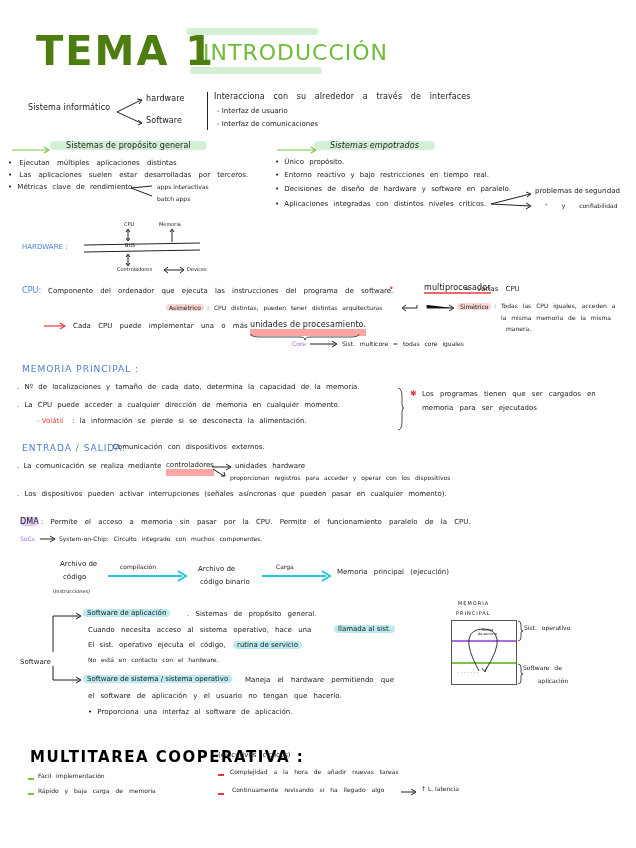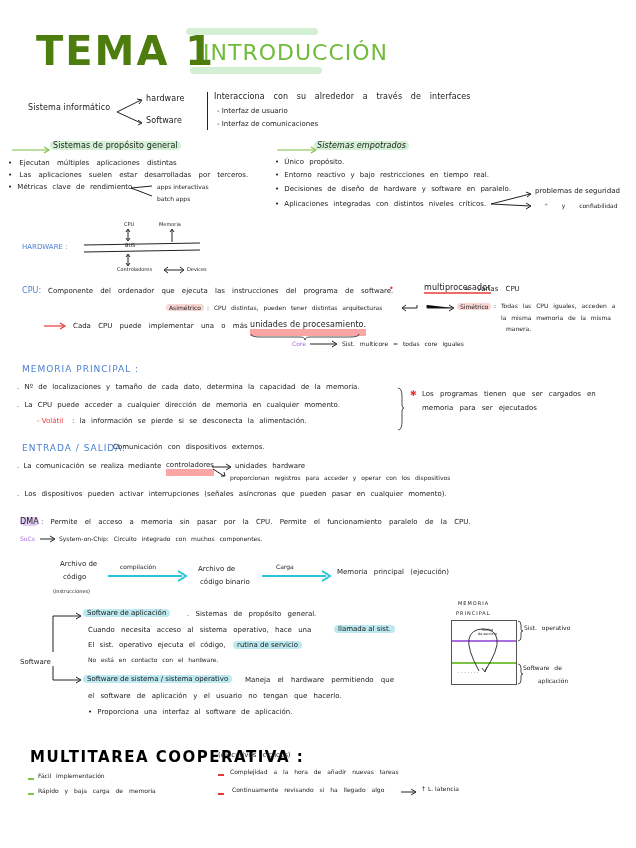--- a/index.html
+++ b/index.html
@@ -4,21 +4,21 @@
 <style>
   html,body{margin:0;padding:0;background:#fff;}
   body{width:636px;height:848px;position:relative;overflow:hidden;font-family:"DejaVu Sans",sans-serif;color:#1a1a1a;}
   .abs{position:absolute;white-space:nowrap;}
   .t{font-size:8px;letter-spacing:0.1px;}
   .t7{font-size:7px;}
   .t6{font-size:6px;}
   .t5{font-size:5px;}
   .title{font-family:"DejaVu Sans",sans-serif;font-weight:bold;color:#4d7c0f;font-size:40px;letter-spacing:2px;text-align:center;}
   .subtitle{font-family:"DejaVu Sans",sans-serif;color:#6fbb3a;font-size:22px;letter-spacing:1px;}
-  .hl-green{background:#d3f0d4;border-radius:6px;padding:0 3px;}
+  .hl-green{background:#d3f0d4;border-radius:6px;padding:0 16px;}
   .hl-blue{background:#bde9f0;border-radius:6px;padding:0 4px;}
   .hl-red{background:#f8d6d3;border-radius:6px;padding:0 3px;}
   .hl-purple{background:#e3cdf5;border-radius:6px;padding:0 0;}
   .blue{color:#4a7fd0;}
   .purple{color:#a86de0;}
   .red{color:#e63a3a;}
   .ul-red{border-bottom:2px solid #f26b6b;}
   .ul-black{border-bottom:7px solid #fca5a5;}
   .bar{position:absolute;border-radius:6px;background:#d3f0d4;}
   svg{position:absolute;overflow:visible;}

